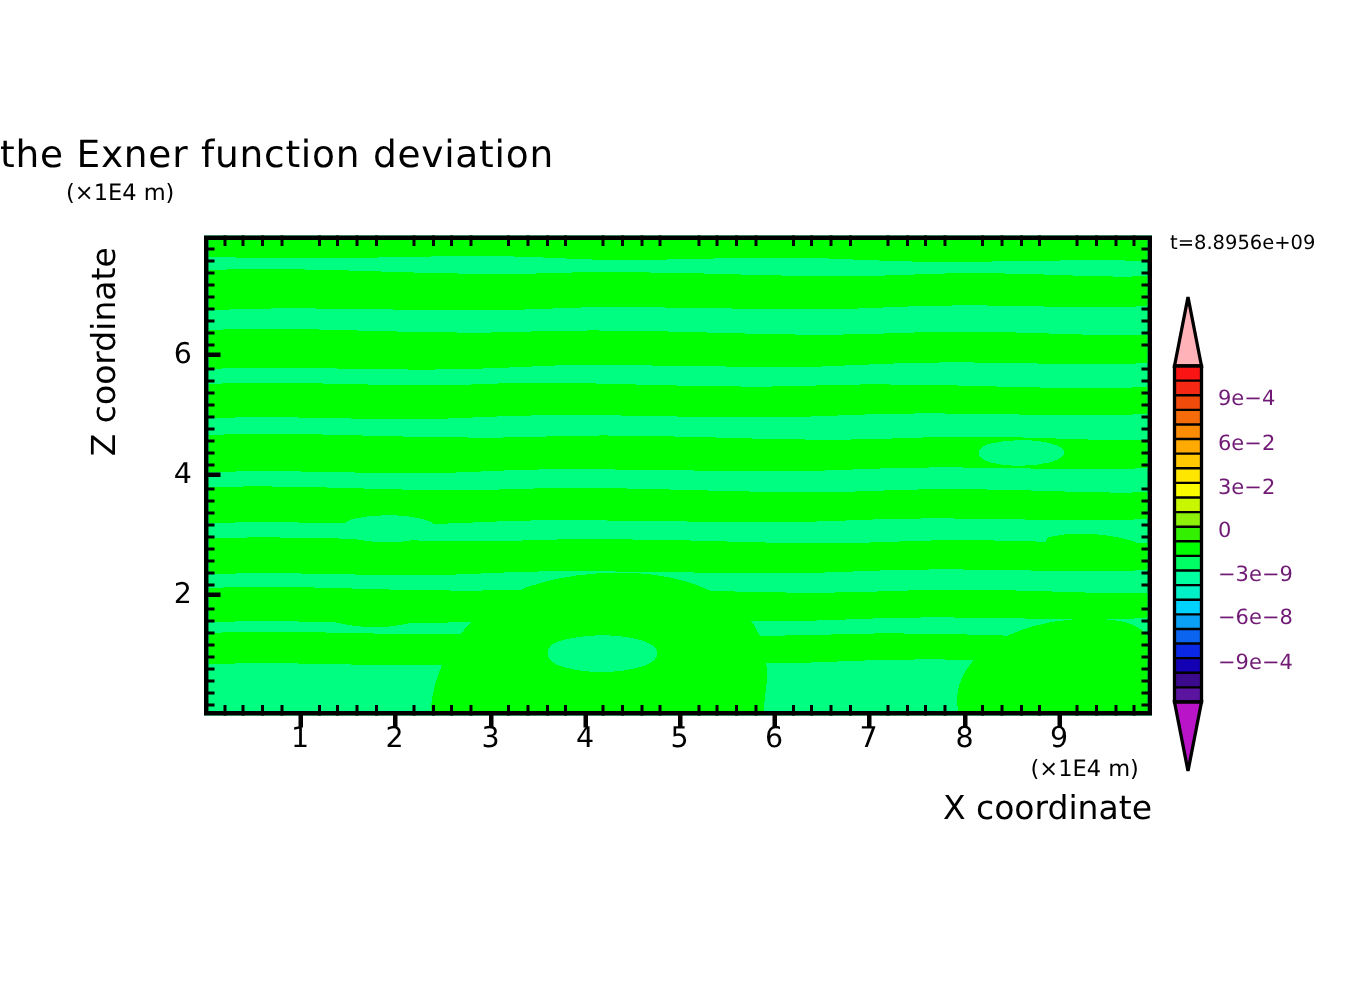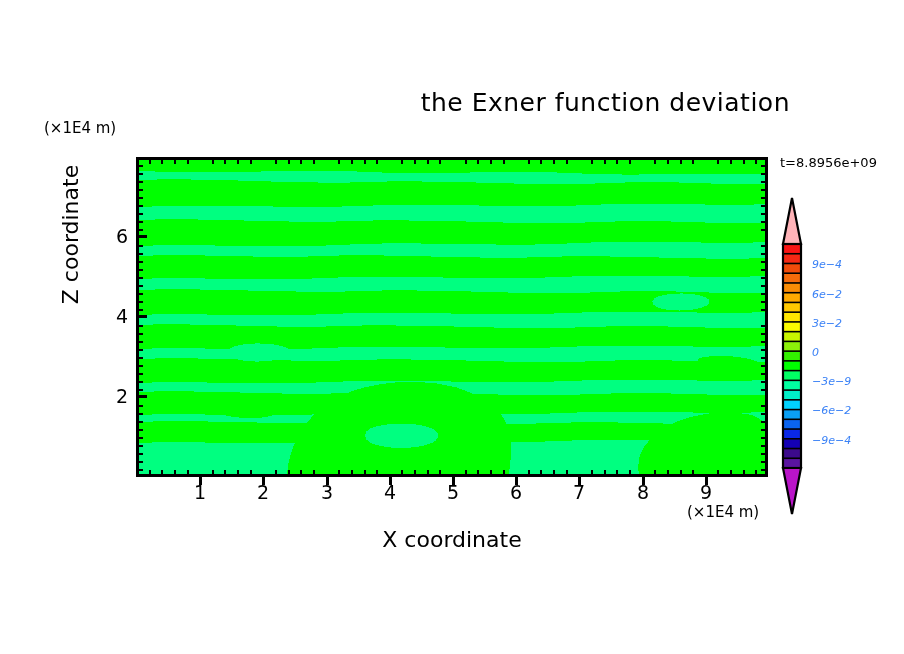--- a/index.html
+++ b/index.html
@@ -18,21 +18,21 @@
     position: absolute;
     left: 0; top: 0;
     width: 904px; height: 654px;
   }
 
   
   #plot-title {
     position: absolute;
     left: 0; top: 88px;
     width: 790px;
-    text-align: right;
+    text-align: left;
     font-size: 25px;
     letter-spacing: 0.5px;
     color: #000000;
     white-space: nowrap;
   }
 
   
   #y-unit-label {
     position: absolute;
     left: 44px; top: 119px;
@@ -46,21 +46,21 @@
     font-size: 15px;
     color: #000;
     white-space: nowrap;
   }
 
   
   #x-axis-title {
     position: absolute;
     left: 136px; top: 527px;
     width: 632px;
-    text-align: center;
+    text-align: right;
     font-size: 22px;
     color: #000;
     white-space: nowrap;
   }
   #y-axis-title {
     position: absolute;
     left: -30px;
     top: 222px;
     width: 200px;
     text-align: center;
@@ -125,24 +125,23 @@
     position: absolute;
     left: 781px;
     top: 196px;
     width: 22px;
     height: 320px;
   }
   #colorbar svg { display: block; }
   .cbar-label {
     position: absolute;
     left: 812px;
-    font-size: 11px;
-    color: #3b82f6;
-    white-space: nowrap;
-    font-style: italic;
+    font-size: 14px;
+    color: #701a75;
+    white-space: nowrap;
   }
 </style>
 </head>
 <body>
 
 <div class="stage">
 
   <div id="plot-title">the Exner function deviation</div>
 
   <div id="y-unit-label">(×1E4 m)</div>
@@ -441,17 +440,17 @@
         <rect x="2" y="48" width="18" height="224" fill="none" stroke="#000" stroke-width="2.2"></rect>
         <path d="M2,272 L20,272 L11,318 Z" fill="#b914c8" stroke="#000" stroke-width="2.2" stroke-linejoin="miter"></path>
       </svg>
   </div>
   <div id="colorbar-labels">
       <div class="cbar-label" style="top: 258.348px;">9e−4</div>
       <div class="cbar-label" style="top: 287.565px;">6e−2</div>
       <div class="cbar-label" style="top: 316.783px;">3e−2</div>
       <div class="cbar-label" style="top: 346px;">0</div>
       <div class="cbar-label" style="top: 375.217px;">−3e−9</div>
-      <div class="cbar-label" style="top: 404.435px;">−6e−2</div>
+      <div class="cbar-label" style="top: 404.435px;">−6e−8</div>
       <div class="cbar-label" style="top: 433.652px;">−9e−4</div>
     </div>
 
 </div>
 
 </body></html>

